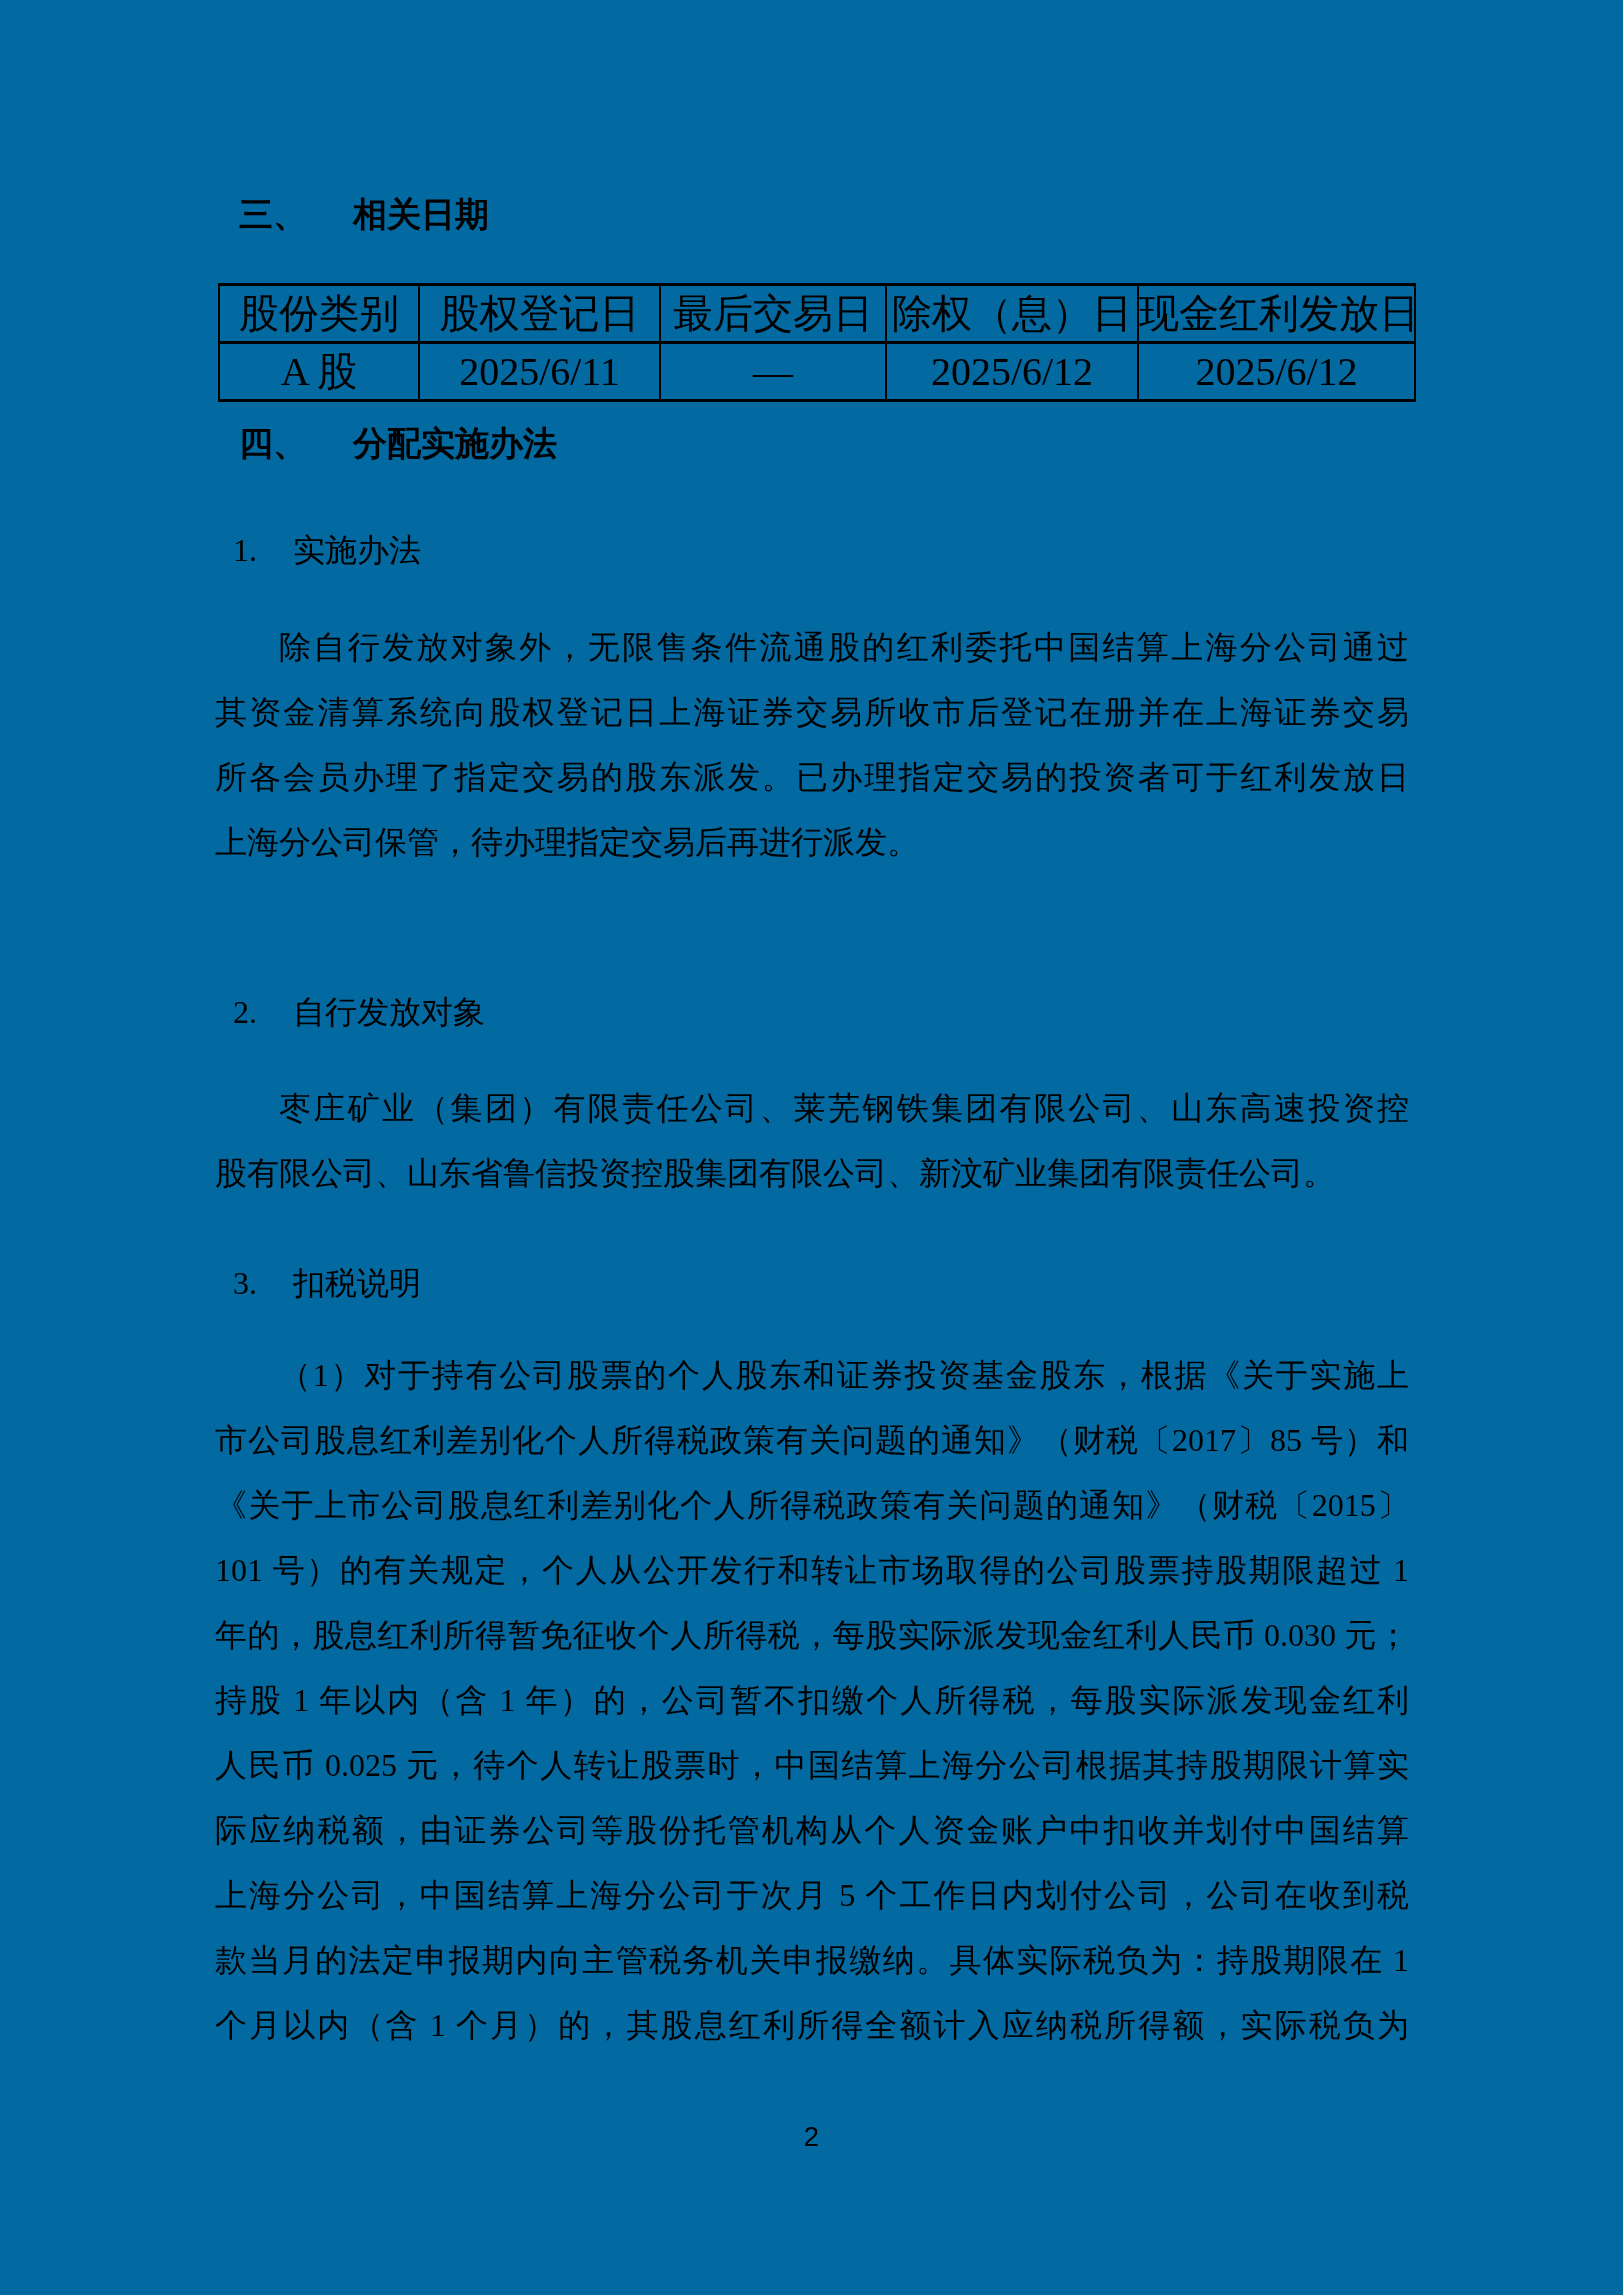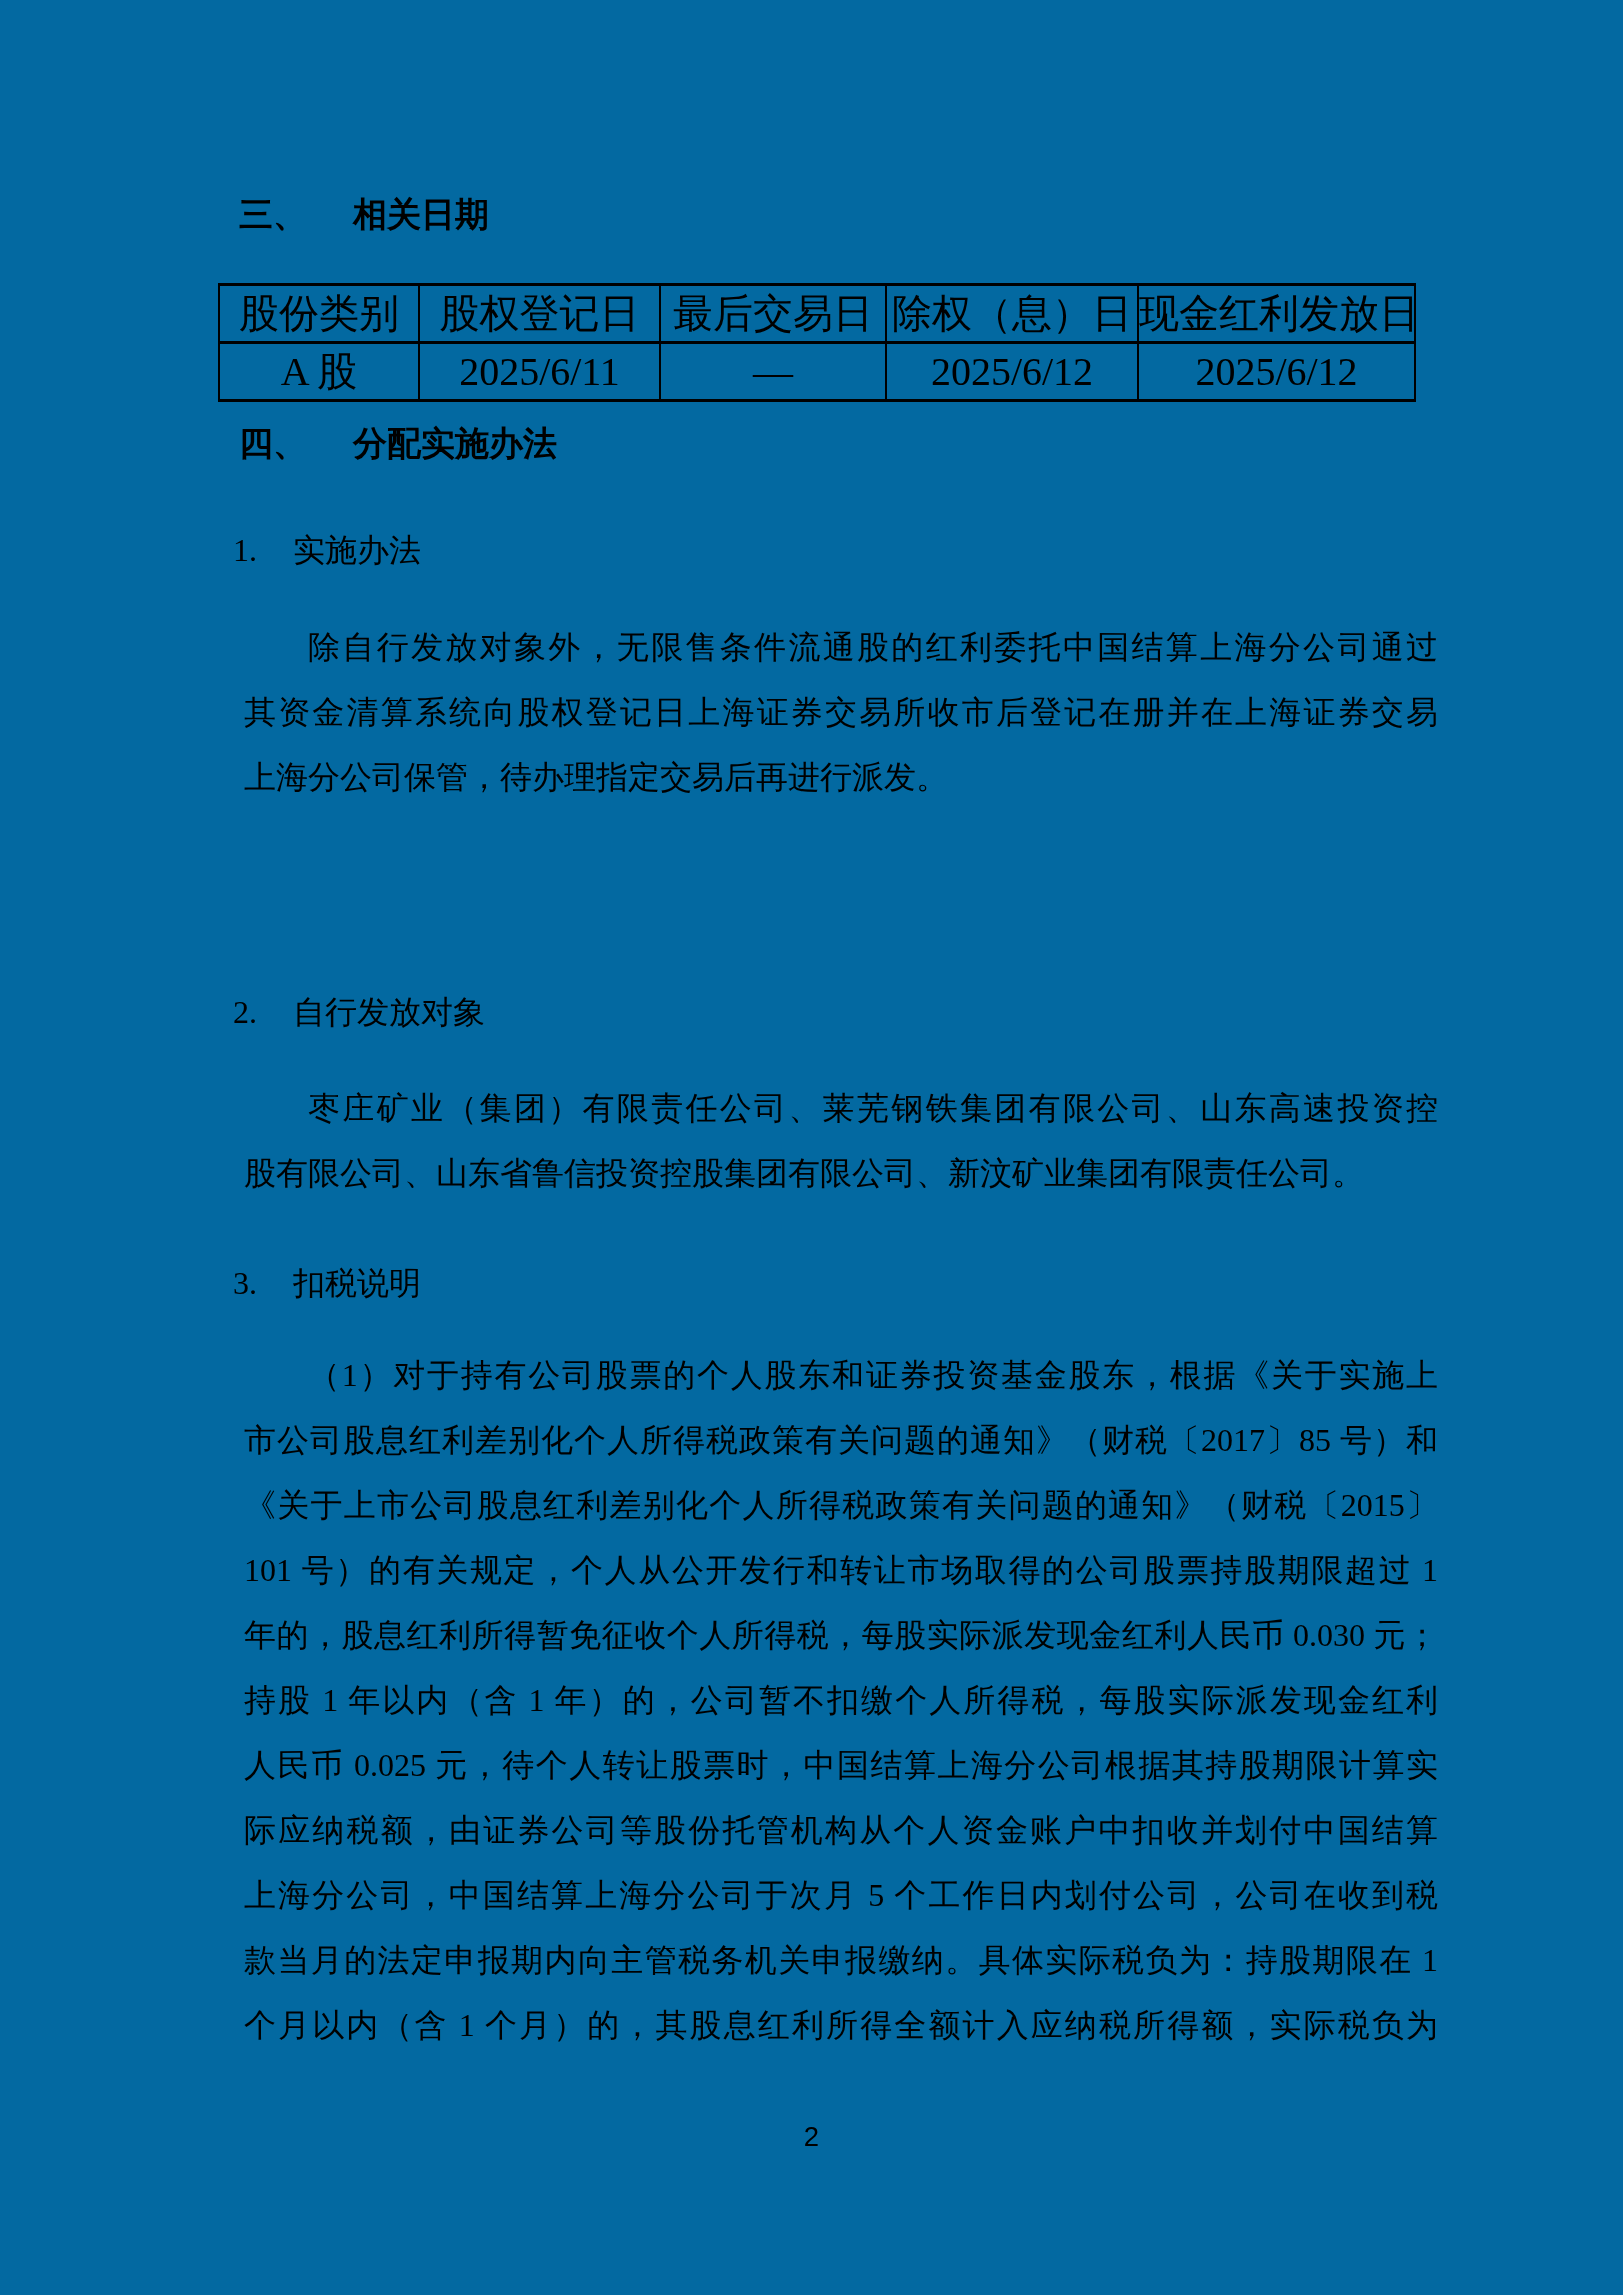--- a/index.html
+++ b/index.html
@@ -32,21 +32,21 @@
     left: 233px;
     font-size: 32px;
     line-height: 65px;
     white-space: nowrap;
   }
   .item-num { display: inline-block; margin-right: 36px; }
 
   
   .para {
     position: absolute;
-    left: 244px;
+    left: 215px;
     width: 1194px;
     font-size: 32px;
     line-height: 65px;
   }
   .para .tline { text-align: justify; text-align-last: justify; }
   .para .tline.last { text-align-last: left; }
   .para .tline:first-child { text-indent: 2em; }
 
   
   table.dates {
@@ -123,20 +123,21 @@
   <h2 class="h-sec" style="top:422px">
     <span class="h-num">四、</span><span>分配实施办法</span>
   </h2>
 
   <div class="item" style="top:518px">
     <span class="item-num">1.</span><span>实施办法</span>
   </div>
   <div class="para" style="top:615px">
       <div class="tline">除自行发放对象外，无限售条件流通股的红利委托中国结算上海分公司通过</div>
       <div class="tline">其资金清算系统向股权登记日上海证券交易所收市后登记在册并在上海证券交易</div>
+      <div class="tline">所各会员办理了指定交易的股东派发。已办理指定交易的投资者可于红利发放日</div>
       <div class="tline last">上海分公司保管，待办理指定交易后再进行派发。</div>
     </div>
 
   <div class="item" style="top:980px">
     <span class="item-num">2.</span><span>自行发放对象</span>
   </div>
   <div class="para" style="top:1076px">
       <div class="tline">枣庄矿业（集团）有限责任公司、莱芜钢铁集团有限公司、山东高速投资控</div>
       <div class="tline last">股有限公司、山东省鲁信投资控股集团有限公司、新汶矿业集团有限责任公司。</div>
     </div>

